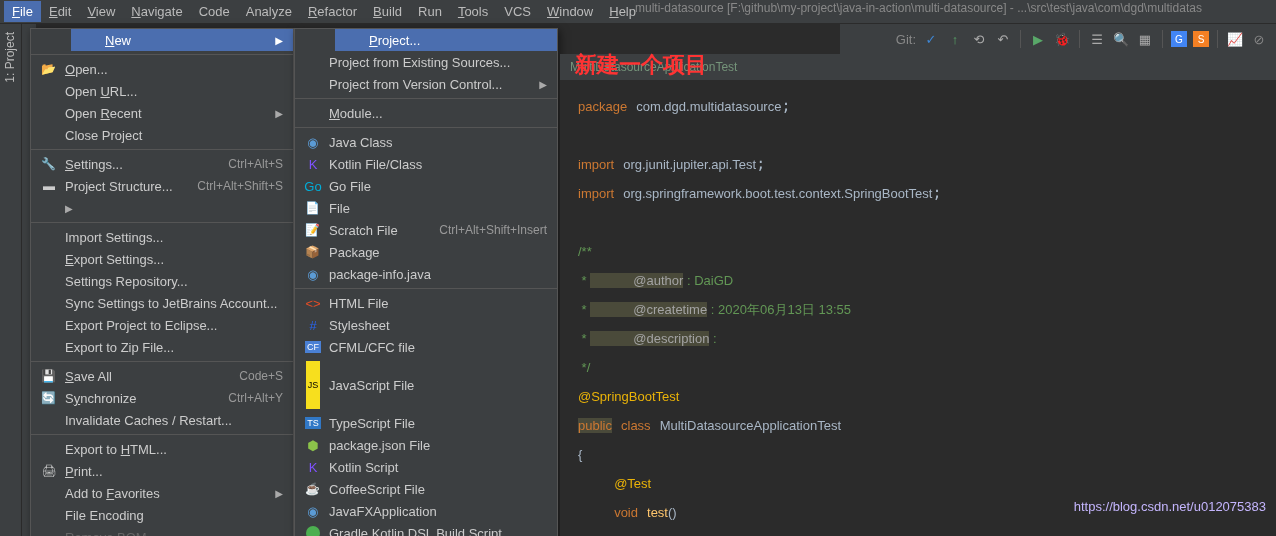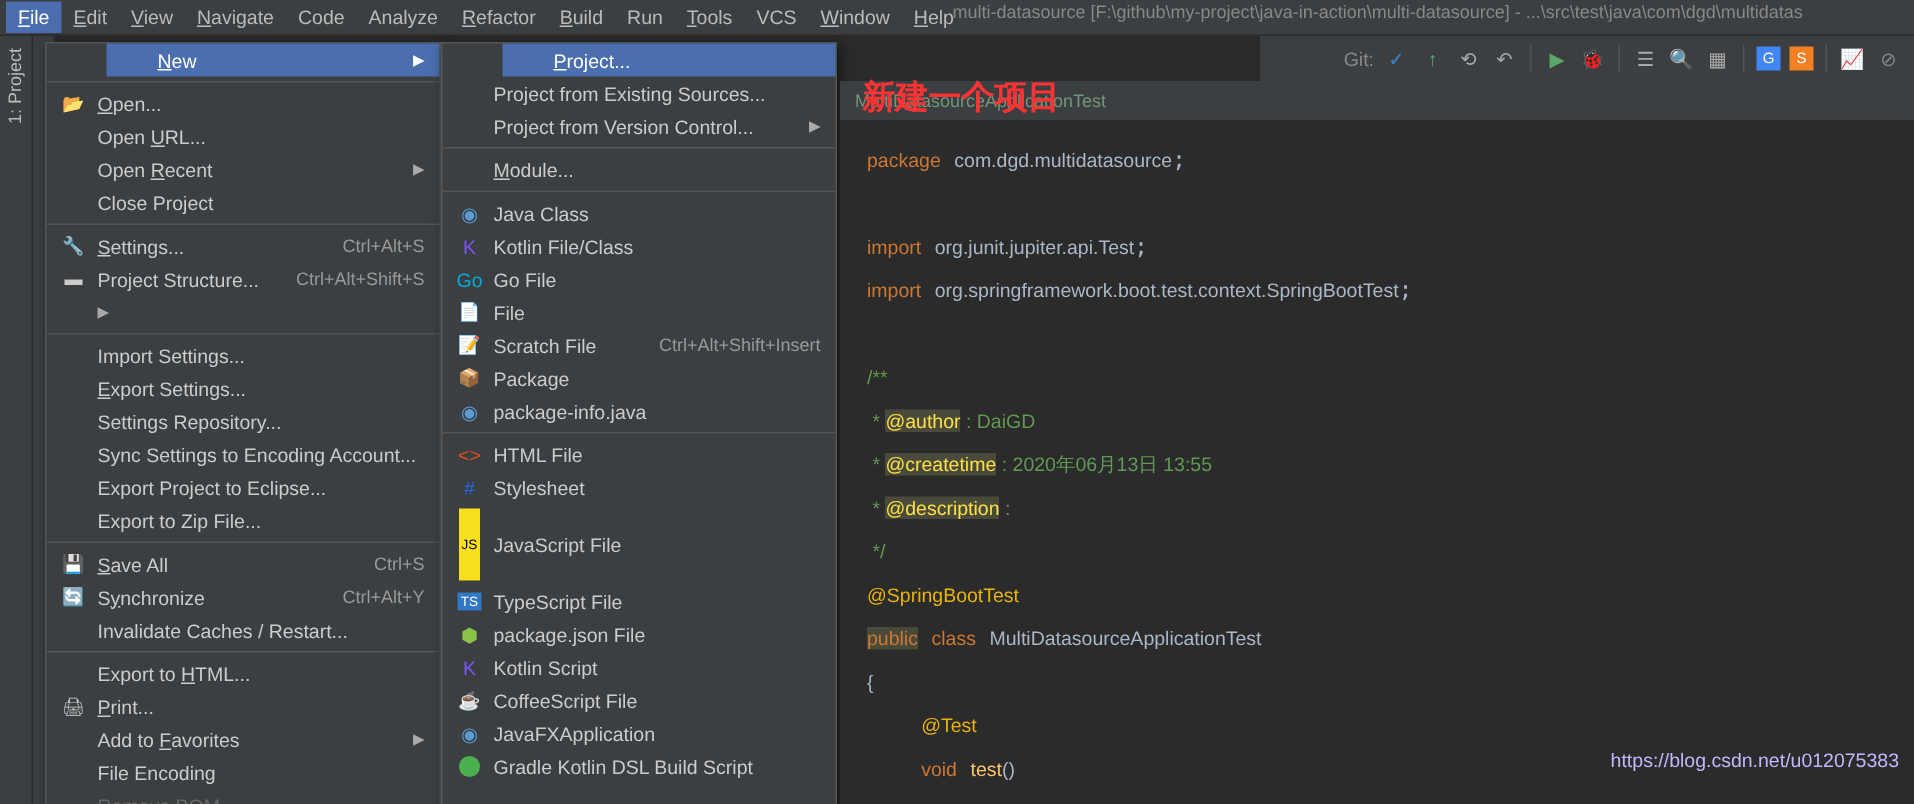--- a/index.html
+++ b/index.html
@@ -31,21 +31,21 @@
 .menu-sep { height: 1px; background: #555; margin: 3px 0; }
 
 .editor-area { position: absolute; left: 560px; top: 54px; right: 0; bottom: 0; background: #2b2b2b; }
 .editor-tab-bar { height: 26px; background: #3c3f41; display: flex; align-items: center; }
 .editor-tab { padding: 4px 10px; color: #75947a; font-size: 12px; }
 .annotation { position: absolute; left: 575px; top: 50px; color: #ff3333; font-size: 22px; font-weight: bold; font-family: SimHei, sans-serif; z-index: 10; }
 .code { padding: 12px 18px; font-family: "Consolas", monospace; font-size: 15px; line-height: 29px; white-space: pre; color: #a9b7c6; }
 .kw { color: #cc7832; }
 .pkg { color: #a9b7c6; }
 .comment-block { color: #629755; }
-.tag-hl { background: #4a4a3a; color: #fde047; }
+.tag-hl { background: #4a4a3a; color: #a3a3a3; padding-left: 43px; }
 .anno { color: #eab308; }
 .mod-hl { background: #4a4a3a; color: #cc7832; }
 .cls { color: #a9b7c6; }
 .method { color: #ffc66d; }
 .watermark { position: absolute; right: 10px; bottom: 22px; color: #c4b5fd; font-size: 13px; }
 .green-play { color: #59a869; }
 .blue-box { background: #4a80d4; color: #fff; font-size: 9px; padding: 1px 2px; }
 </style>
 </head>
 <body>
@@ -142,35 +142,35 @@
     <div class="menu-item">
       <span class="menu-icon"></span>
       <span class="menu-label"><u>E</u>xport Settings...</span>
     </div>
     <div class="menu-item">
       <span class="menu-icon"></span>
       <span class="menu-label">Settings Repository...</span>
     </div>
     <div class="menu-item">
       <span class="menu-icon"></span>
-      <span class="menu-label">Sync Settings to Encoding Account...</span>
+      <span class="menu-label">Sync Settings to JetBrains Account...</span>
     </div>
     <div class="menu-item">
       <span class="menu-icon"></span>
       <span class="menu-label">Export Project to Eclipse...</span>
     </div>
     <div class="menu-item">
       <span class="menu-icon"></span>
       <span class="menu-label">Export to Zip File...</span>
     </div>
     <div class="menu-sep"></div>
     <div class="menu-item">
       <span class="menu-icon">💾</span>
       <span class="menu-label"><u>S</u>ave All</span>
-      <span class="menu-shortcut">Ctrl+S</span>
+      <span class="menu-shortcut">Code+S</span>
     </div>
     <div class="menu-item">
       <span class="menu-icon">🔄</span>
       <span class="menu-label">S<u>y</u>nchronize</span>
       <span class="menu-shortcut">Ctrl+Alt+Y</span>
     </div>
     <div class="menu-item">
       <span class="menu-icon"></span>
       <span class="menu-label">Invalidate Caches / Restart...</span>
     </div>
@@ -259,20 +259,26 @@
       <span class="menu-icon">
         <span style="color:#e44d26;">&lt;&gt;</span>
       </span>
       <span class="menu-label">HTML File</span>
     </div>
     <div class="menu-item">
       <span class="menu-icon">
         <span style="color:#2965f1;">#</span>
       </span>
       <span class="menu-label">Stylesheet</span>
+    </div>
+    <div class="menu-item">
+      <span class="menu-icon">
+        <span class="blue-box">CF</span>
+      </span>
+      <span class="menu-label">CFML/CFC file</span>
     </div>
     <div class="menu-item">
       <span class="menu-icon">
         <span style="background:#f7df1e;color:#000;font-size:9px;padding:19px 2px;">JS</span>
       </span>
       <span class="menu-label">JavaScript File</span>
     </div>
     <div class="menu-item">
       <span class="menu-icon">
         <span style="background:#3178c6;color:#fff;font-size:9px;padding:1px 2px;">TS</span>

